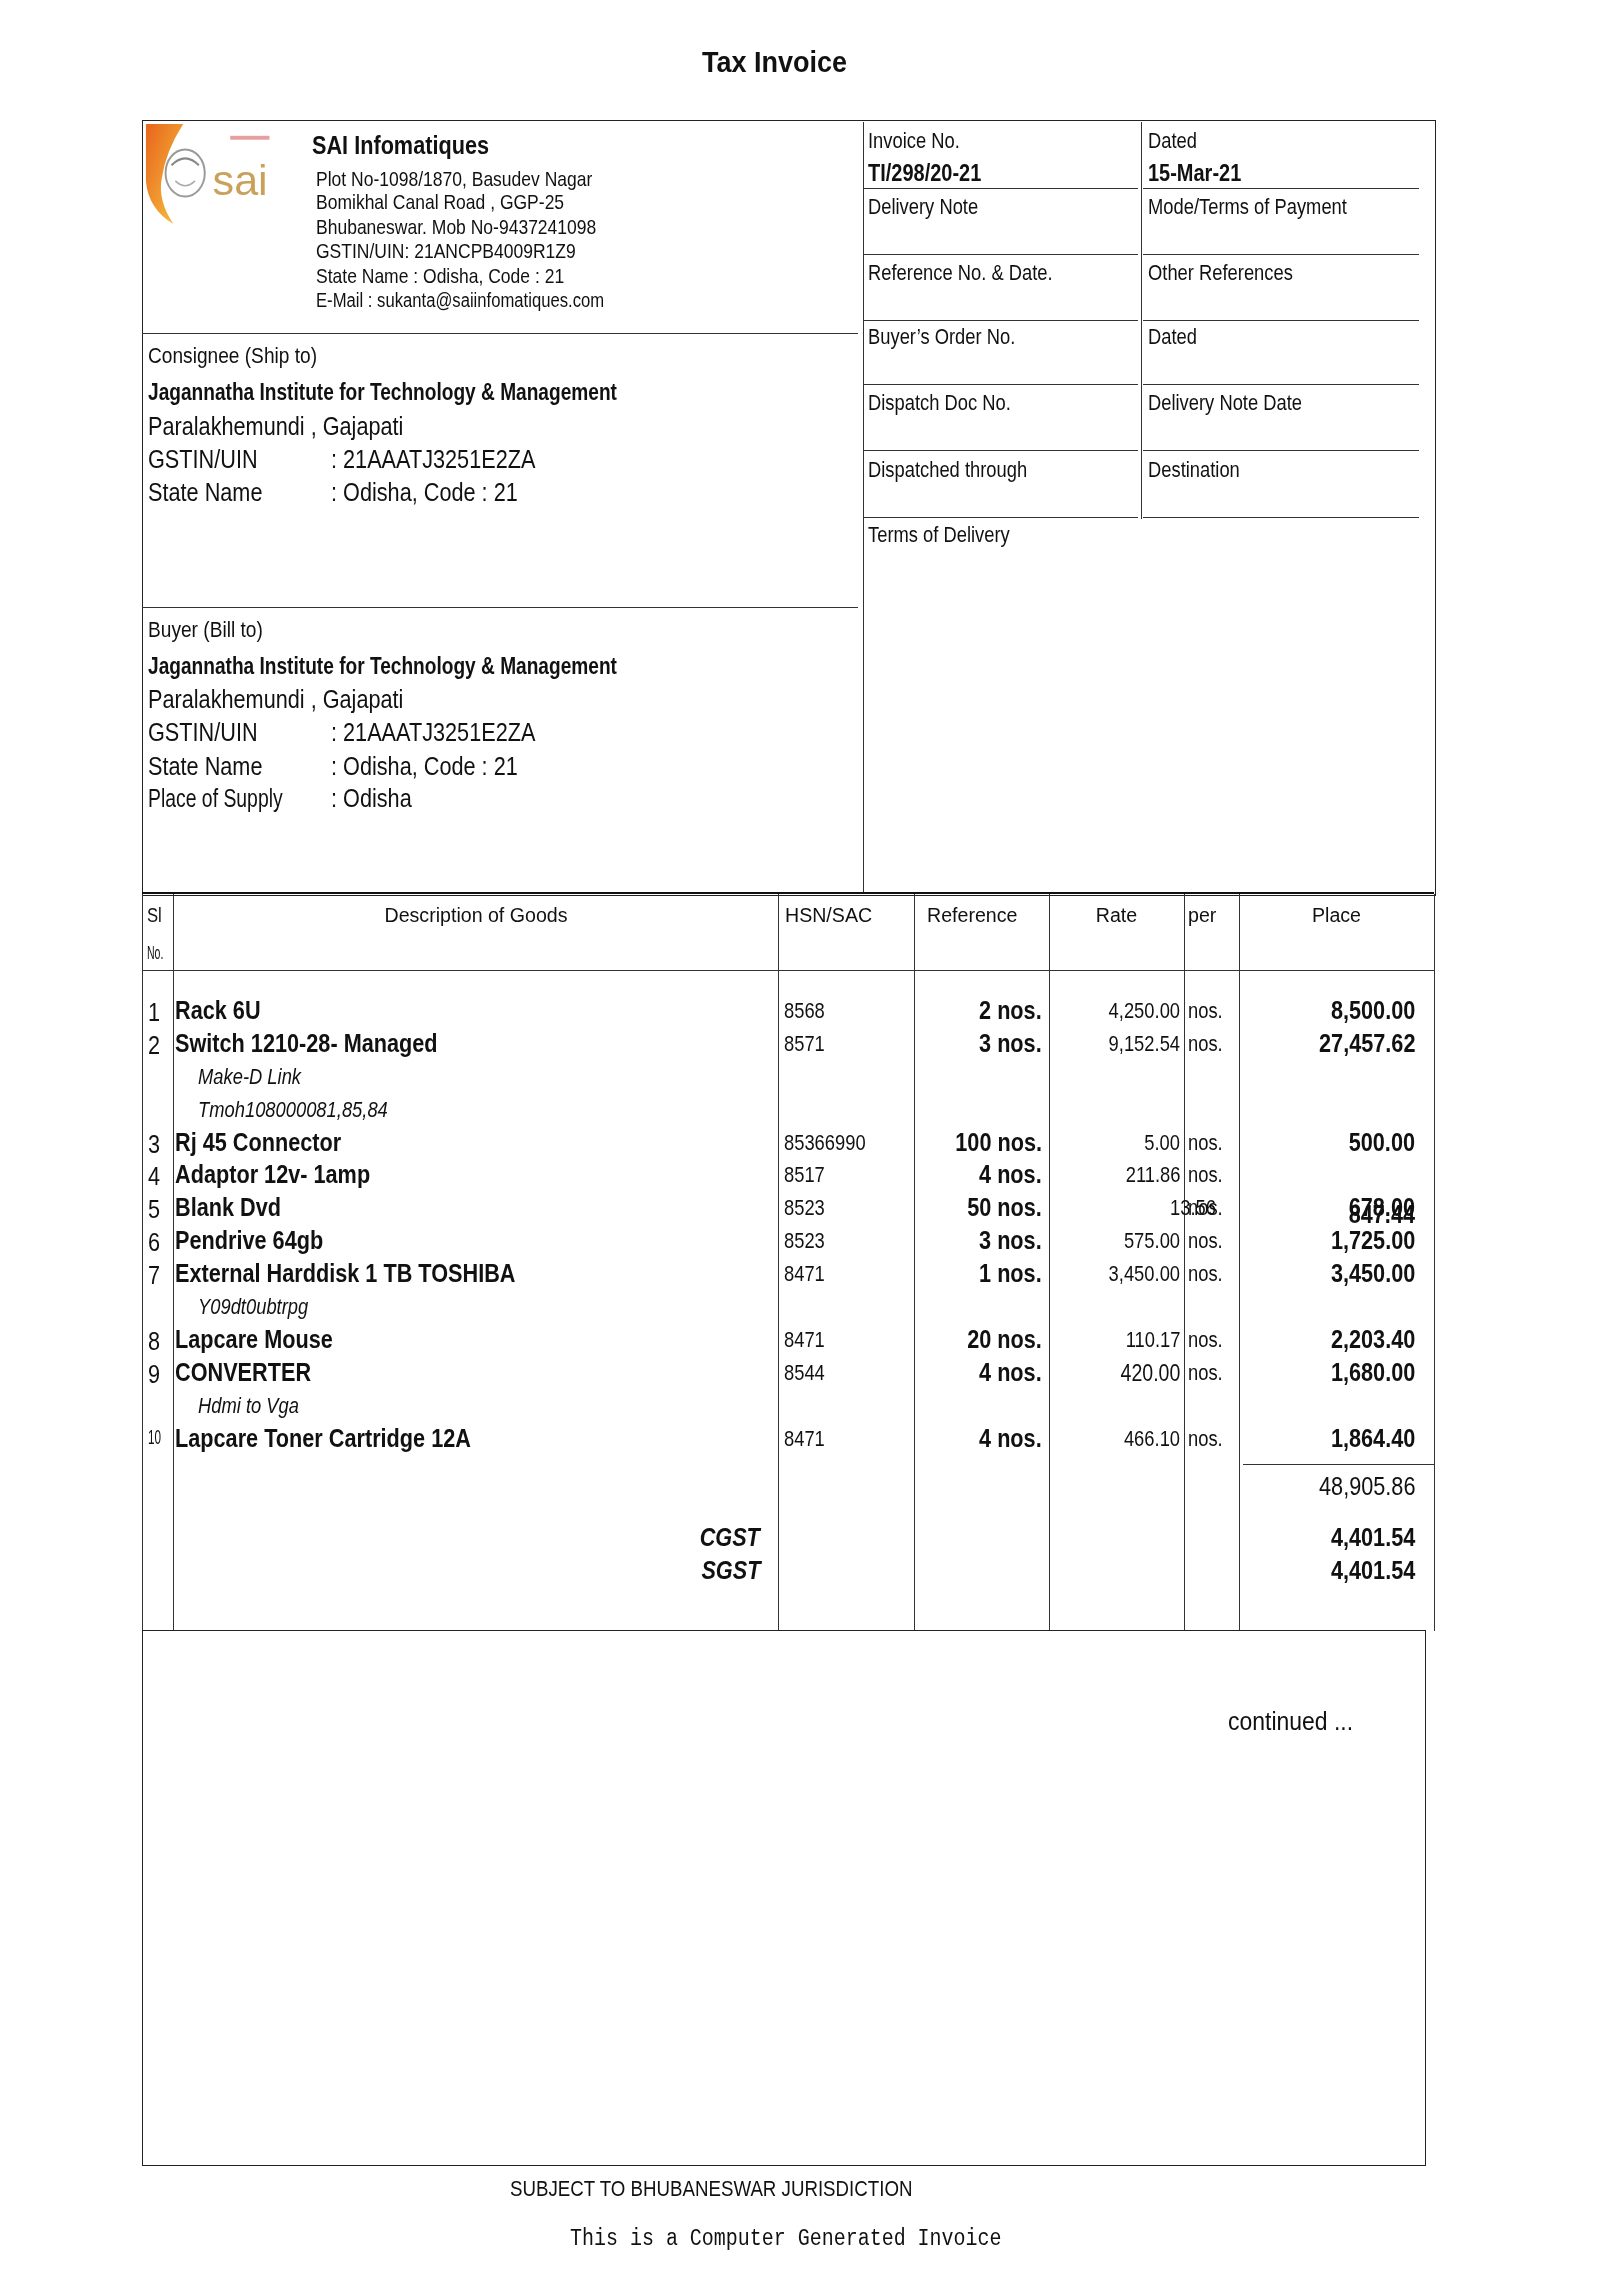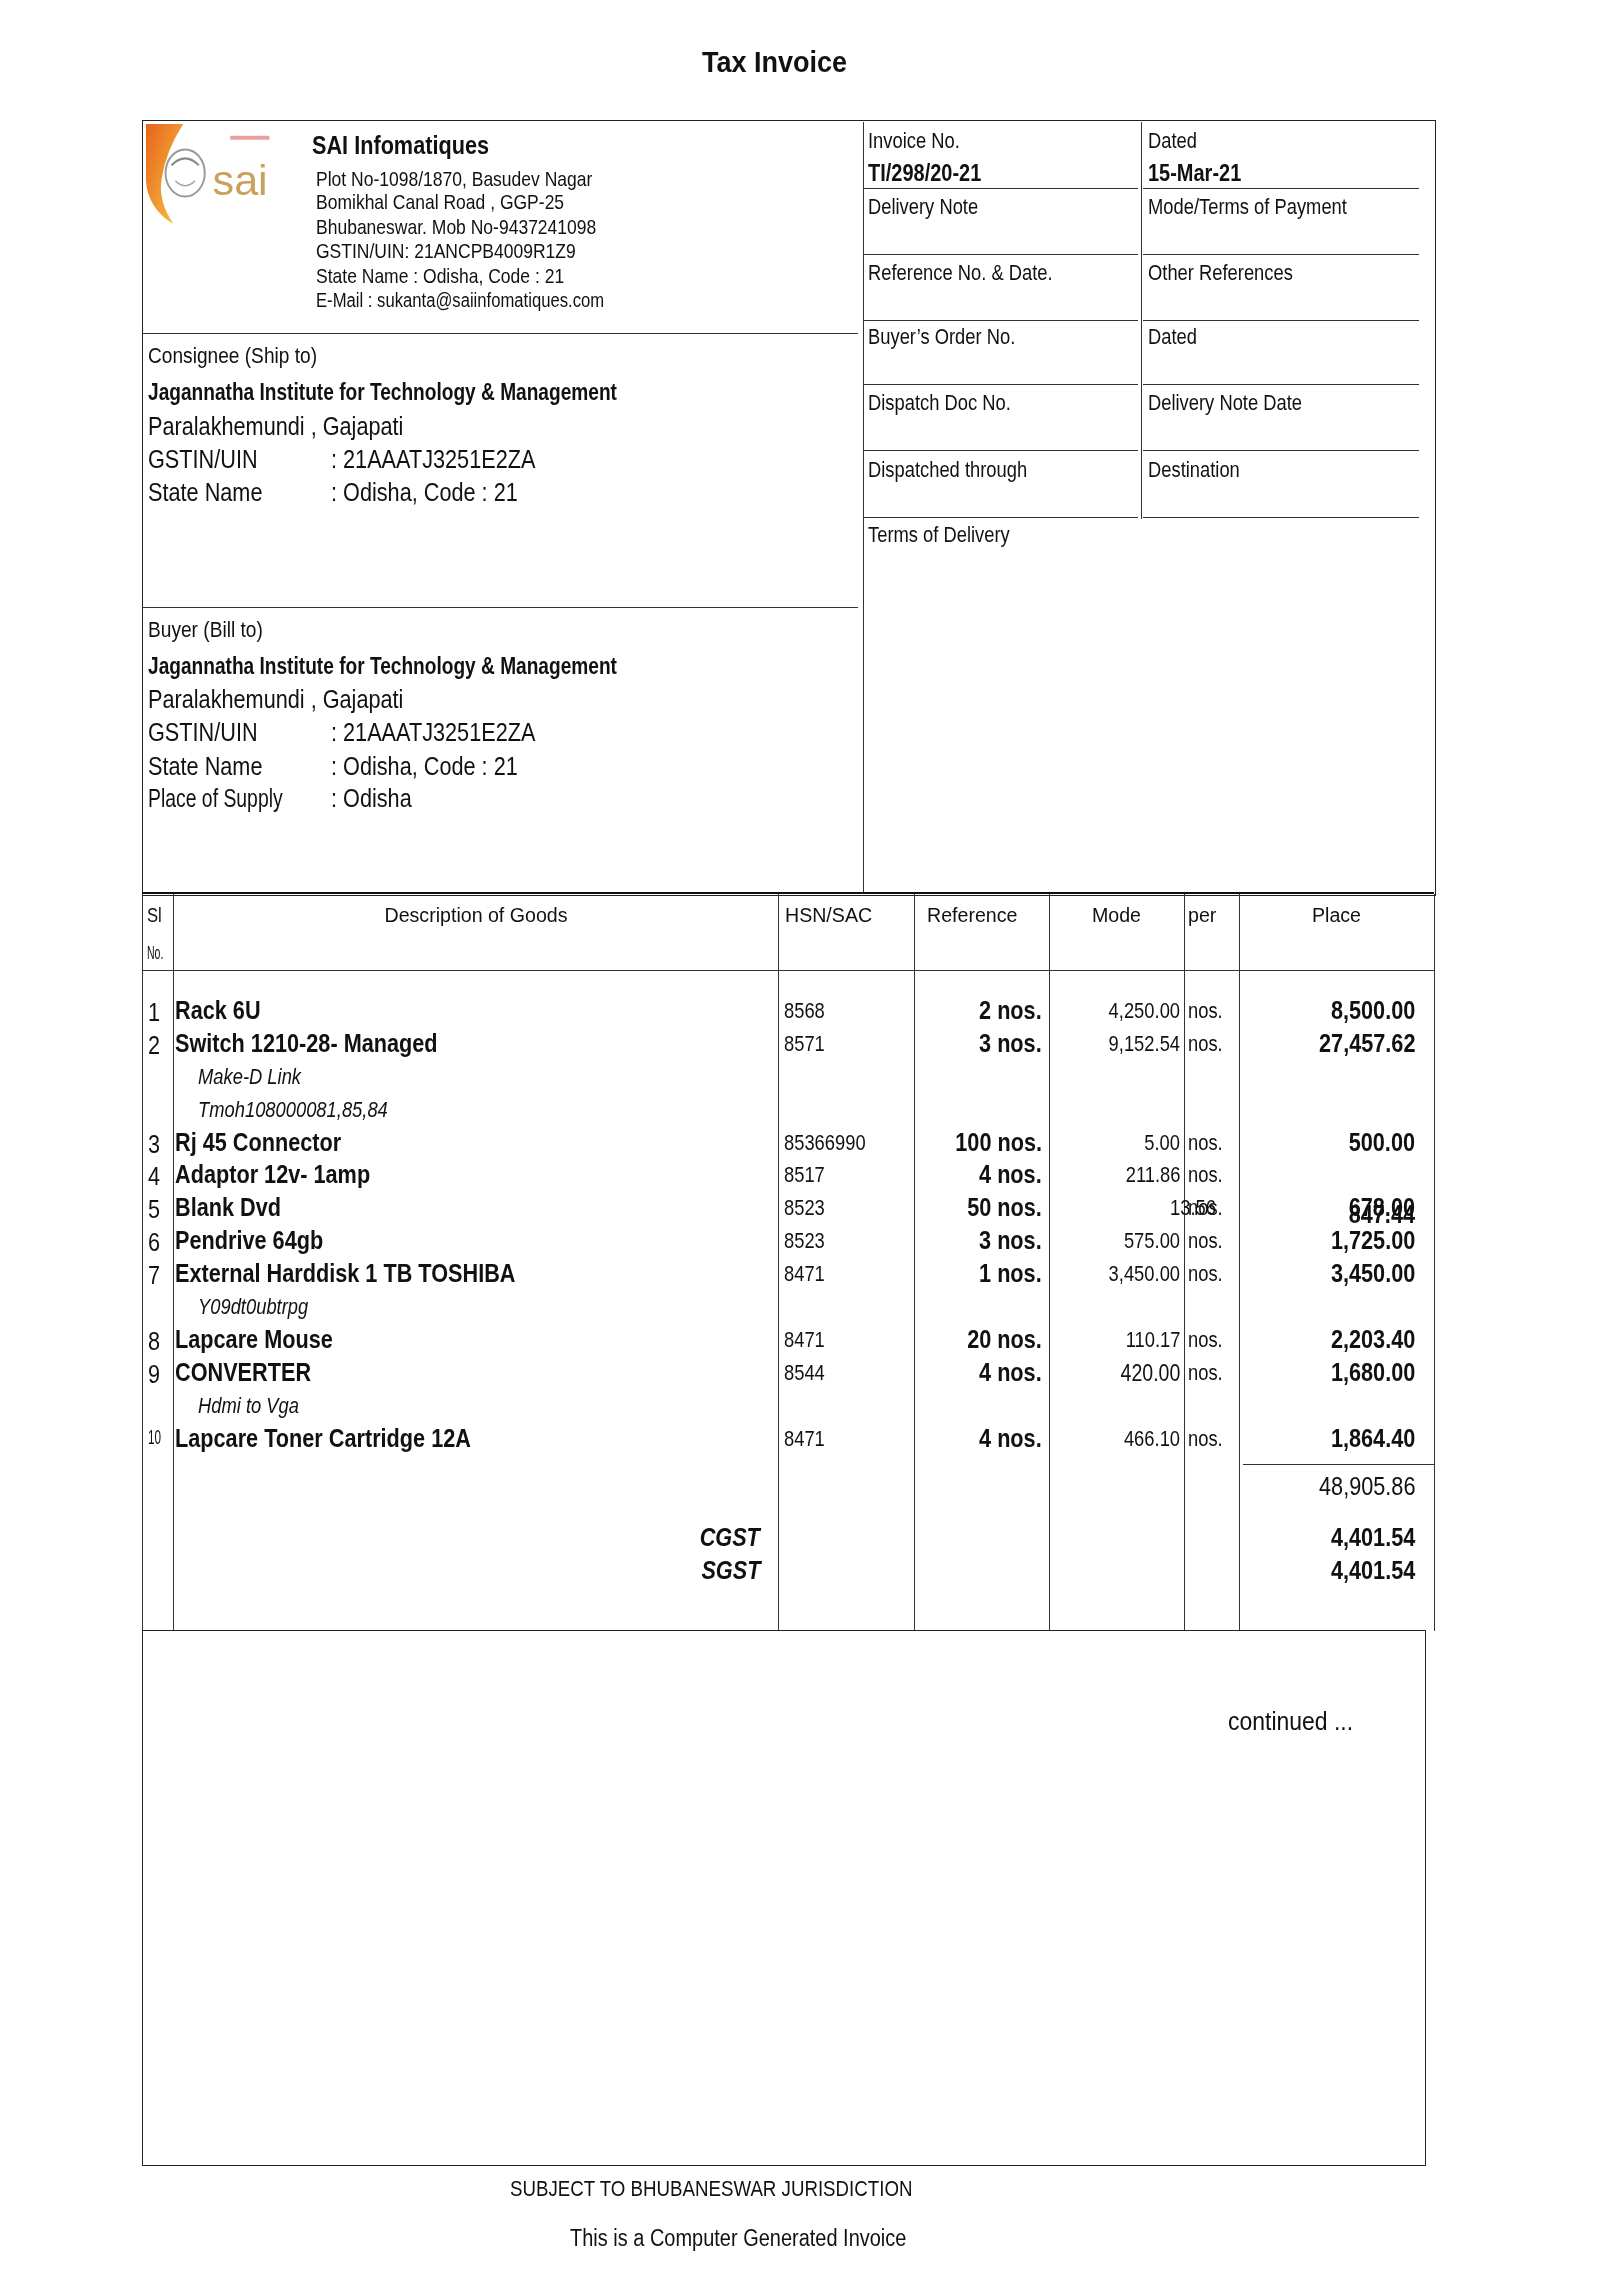--- a/index.html
+++ b/index.html
@@ -124,21 +124,21 @@
 <div class="vline" style="left:1049px; top:894px; height:737px;"></div>
 <div class="vline" style="left:1184px; top:894px; height:737px;"></div>
 <div class="vline" style="left:1239px; top:894px; height:737px;"></div>
 <div class="vline" style="left:1434px; top:894px; height:737px;"></div>
 
 <div class="th" style="left:147px;"><span class="narrow">Sl</span></div>
 <div class="abs" style="left:147px; top:943px; font-size:17.6px;"><span class="narrow" style="transform:scaleX(0.6);">No.</span></div>
 <div class="th" style="left:173px; width:606px; text-align:center;">Description of Goods</div>
 <div class="th" style="left:785px;">HSN/SAC</div>
 <div class="th" style="left:927px;">Reference</div>
-<div class="th" style="left:1049px; width:135px; text-align:center;">Mode</div>
+<div class="th" style="left:1049px; width:135px; text-align:center;">Rate</div>
 <div class="th" style="left:1188px;">per</div>
 <div class="th" style="left:1239px; width:195px; text-align:center;">Place</div>
 
 <div id="rows">
     <div class="row-text " style="left:148px; top:998px;"><span class="narrow">1</span></div>
     <div class="row-text bold" style="left:175px; top:996px;"><span class="narrow">Rack 6U</span></div>
     <div class="row-text " style="left:784px; top:998px; font-size:21.6px;"><span class="narrow">8568</span></div>
     <div class="row-text bold right" style="left:917px; width:125px; top:996px;"><span class="narrow" style="transform-origin:right center;">2 nos.</span></div>
     <div class="row-text right" style="left:1051px; width:129px; top:998px; font-size:21.6px;"><span class="narrow" style="transform-origin:right center;">4,250.00</span></div>
     <div class="row-text " style="left:1188px; top:998px; font-size:21.6px;"><span class="narrow">nos.</span></div>
@@ -217,14 +217,14 @@
 
 <div class="row-text right bold italic" style="left:588px; width:172px; top:1523px;"><span class="narrow" style="transform-origin:right center;">CGST</span></div>
 <div class="row-text right bold" style="left:1241px; width:174px; top:1523px;"><span class="narrow" style="transform-origin:right center;">4,401.54</span></div>
 <div class="row-text right bold italic" style="left:588px; width:172px; top:1556px;"><span class="narrow" style="transform-origin:right center;">SGST</span></div>
 <div class="row-text right bold" style="left:1241px; width:174px; top:1556px;"><span class="narrow" style="transform-origin:right center;">4,401.54</span></div>
 
 <div class="abs box" style="left:142px; top:1630px; width:1282px; height:534px;"></div>
 <div class="abs" style="left:1228px; top:1707px; font-size:25.5px;"><span class="narrow" style="transform:scaleX(0.9);">continued ...</span></div>
 
 <div class="abs" style="left:510px; top:2176px; font-size:22px;"><span class="narrow">SUBJECT TO BHUBANESWAR JURISDICTION</span></div>
-<div class="abs" style="left:570px; top:2225px; font-size:23.5px;"><span class="narrow">This is a Computer Generated Invoice</span></div>
+<div class="abs" style="left:570px; top:2225px; font-size:23.5px;font-family:Liberation Mono, monospace;"><span class="narrow">This is a Computer Generated Invoice</span></div>
 
 
 </body></html>

